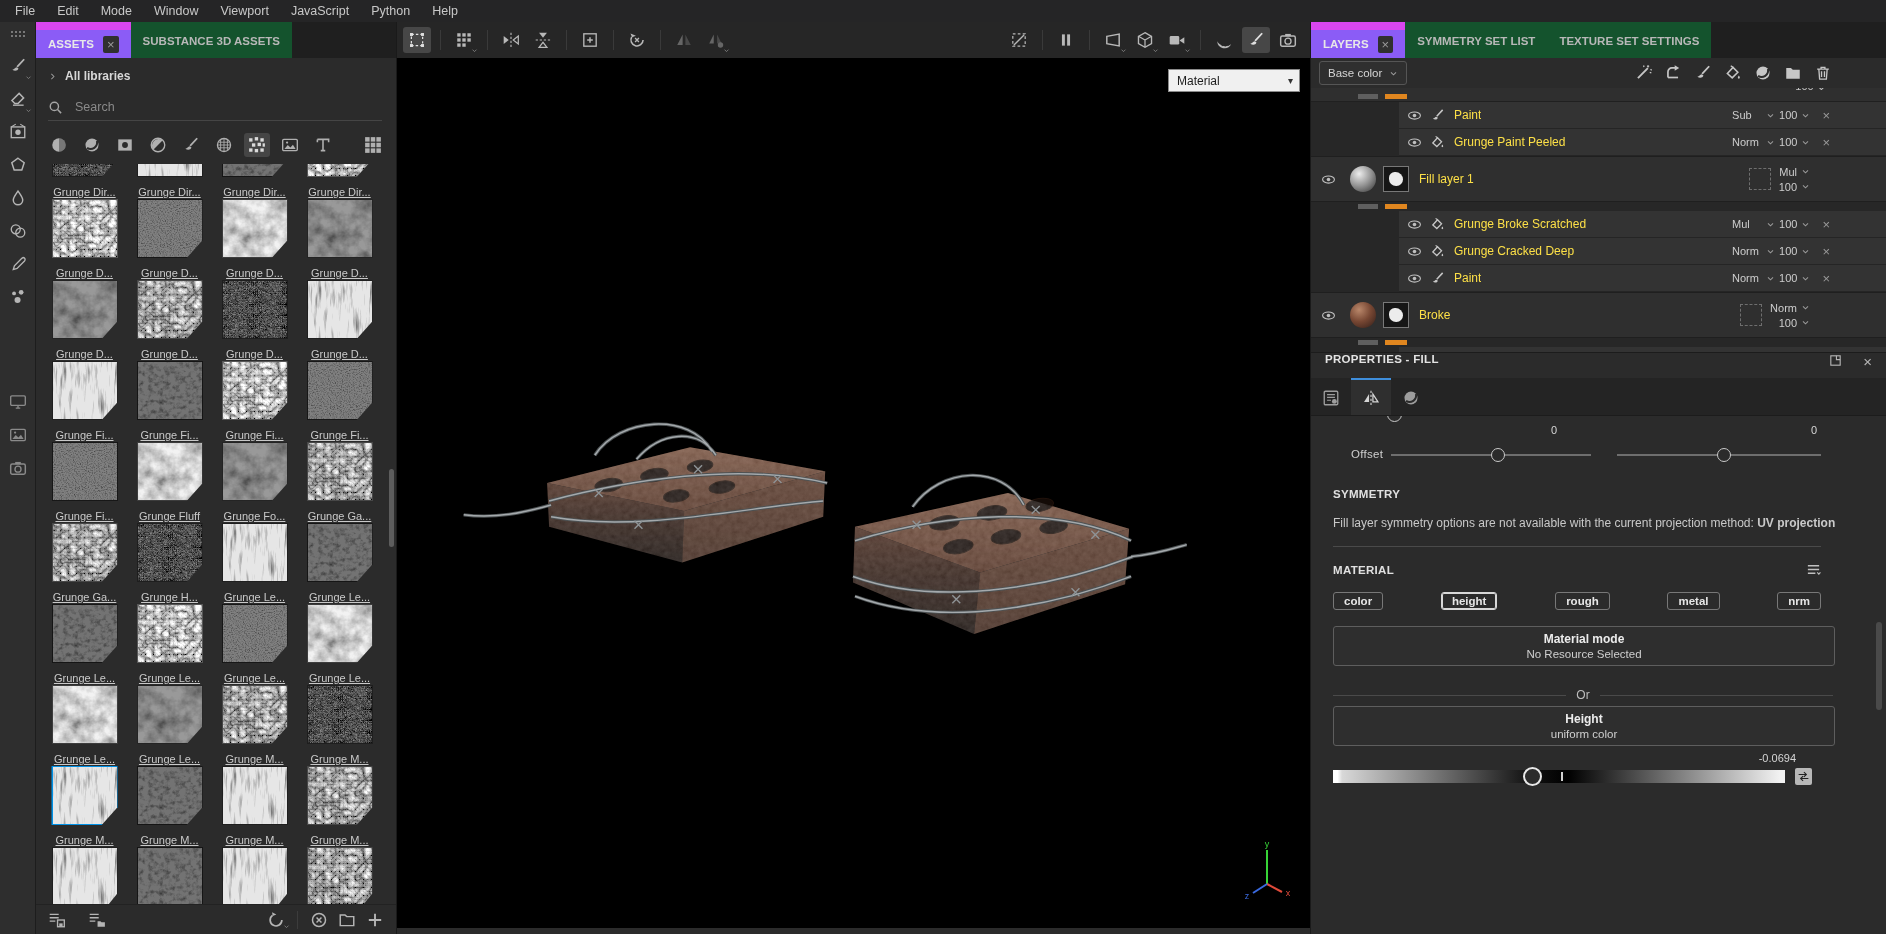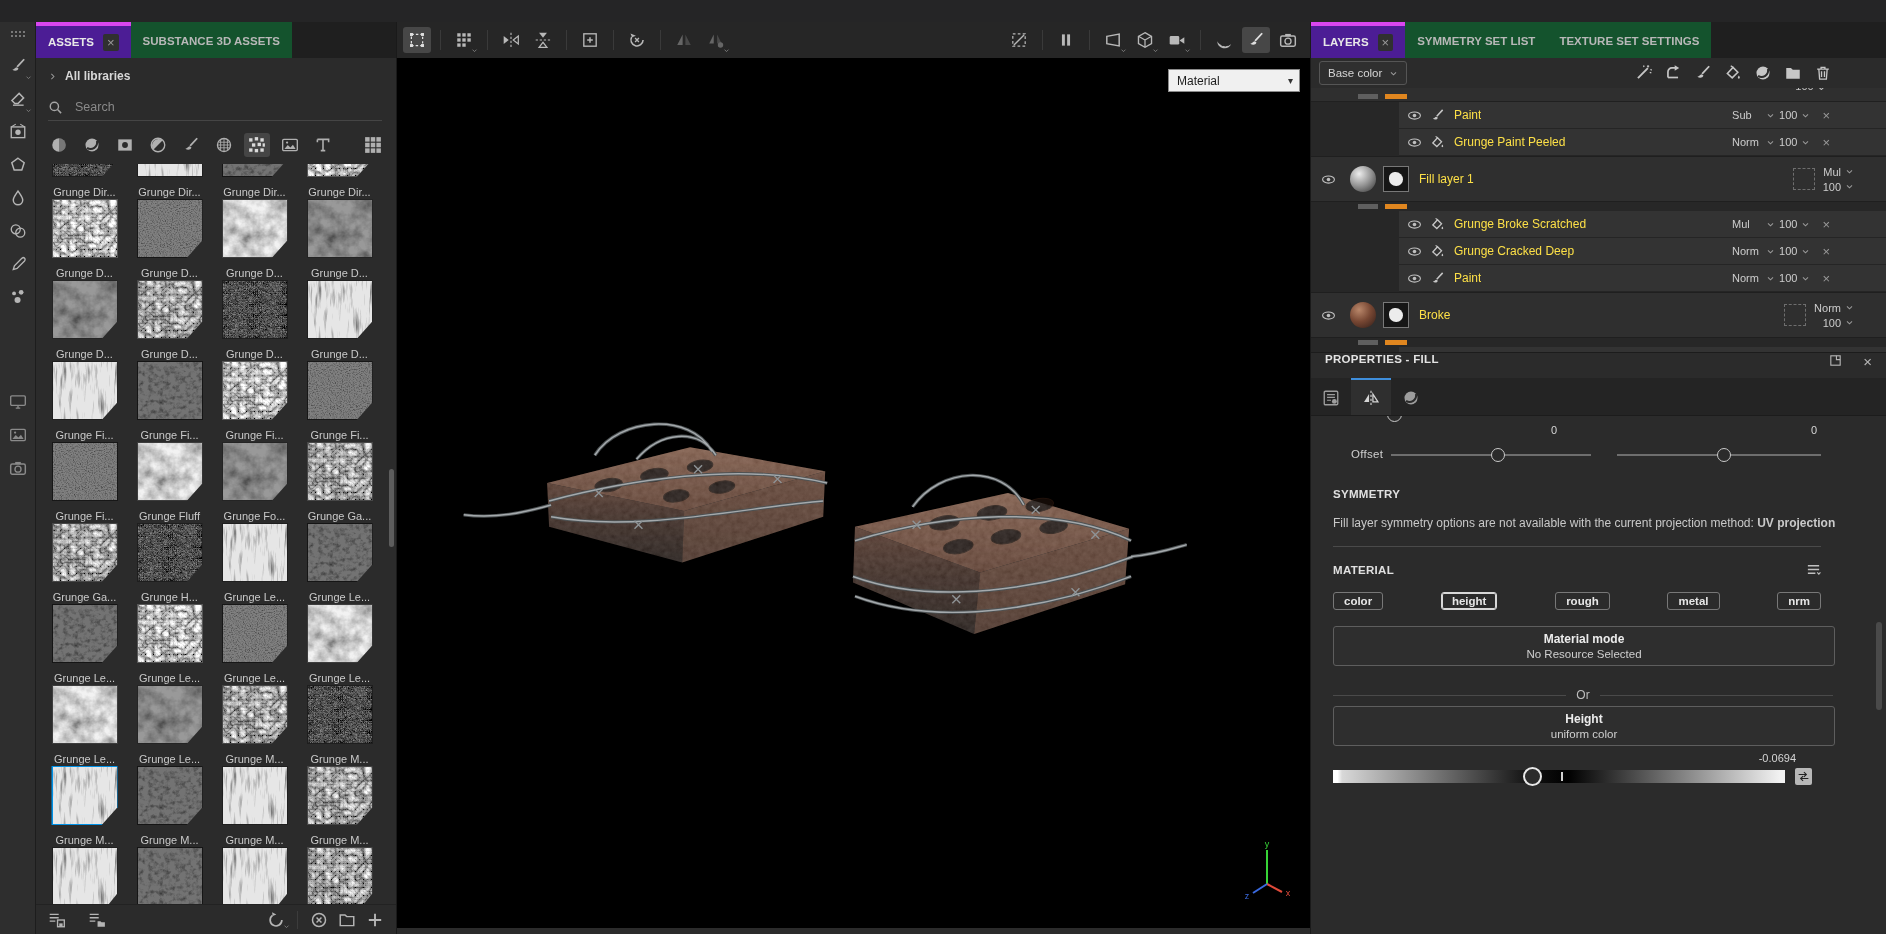--- a/index.html
+++ b/index.html
@@ -23,42 +23,42 @@
         color:#b5b5b5;position:relative;border-radius:3px;}
   .tool .sub{position:absolute;right:-1px;bottom:-2px;width:7px;height:7px;color:#8a8a8a;}
   .toolgap{height:72px;}
   .tool.dim{color:#8a8a8a;}
   
   #assets{position:absolute;left:36px;top:22px;width:361px;height:912px;background:#2b2b2b;
           border-right:1px solid #1a1a1a;box-sizing:border-box;}
   .tabstrip{position:absolute;left:0;top:0;right:0;height:36px;background:#1f1f1f;display:flex;}
   .tab{display:flex;align-items:center;padding:0 12px;font-weight:bold;font-size:11.5px;color:#b8b8b8;
        background:#14532d;cursor:default;border-top:2px solid transparent;box-sizing:border-box;}
-  .tab.active{background:#4c1d95;color:#e8e8e8;border-top:4px solid #d946ef;}
+  .tab.active{background:#8b5cf6;color:#e8e8e8;border-top:8px solid #d946ef;}
   .tab .closex{margin-left:9px;color:#9a9a9a;font-size:13px;font-weight:normal;padding:1px 4px;background:#303030;border-radius:2px;}
   #lib-row{position:absolute;left:0;top:44px;height:20px;display:flex;align-items:center;padding-left:12px;}
   #lib-row .arr{width:9px;height:9px;color:#9a9a9a;transform:rotate(-90deg);margin-right:8px;}
   #lib-row .libname{font-weight:bold;color:#d8d8d8;font-size:12px;}
   #search-row{position:absolute;left:12px;right:14px;top:72px;height:26px;border-bottom:1px solid #454545;
               display:flex;align-items:center;}
   #search-row svg{color:#a5a5a5;margin-right:10px;}
   #search-row input{background:transparent;border:none;outline:none;color:#f9a8d4;font-size:12.5px;
                     font-family:"Liberation Sans",sans-serif;width:250px;}
   #search-row input::placeholder{color:#8a8a8a;}
   #filter-row{position:absolute;left:10px;top:108px;right:10px;height:30px;display:flex;align-items:center;gap:7px;}
   .fbtn{width:26px;height:24px;display:flex;align-items:center;justify-content:center;color:#b0b0b0;border-radius:3px;}
   .fbtn.active{background:#454545;color:#dadada;}
   #grid-toggle{margin-left:auto;color:#b0b0b0;}
   #asset-scroll{position:absolute;left:6px;top:142px;right:12px;bottom:30px;overflow:hidden;}
   #asset-grid{display:flex;flex-wrap:wrap;margin-top:-46px;}
   .aitem{width:85px;height:80px;margin-bottom:1px;display:flex;flex-direction:column;align-items:center;cursor:default;}
   .aitem svg.timg{width:66px;height:66px;background:#555;border:1px solid transparent;box-sizing:border-box;}
   .aitem.sel svg.timg{border:1px solid #3f8fdd;outline:1px solid #3f8fdd;}
   .aitem.cut svg.timg{clip-path:polygon(0 0,100% 0,100% 70%,76% 100%,0 100%);}
-  .tlabel{margin-top:9px;font-size:11px;color:#c9c9c9;white-space:nowrap;}
+  .tlabel{margin-top:9px;font-size:11px;color:#c9c9c9;white-space:nowrap;text-decoration:underline;}
   #asset-sb{position:absolute;right:2px;top:447px;width:5px;height:78px;background:#5d5d5d;border-radius:3px;}
   #assets-footer{position:absolute;left:0;right:0;bottom:0;height:30px;background:#2b2b2b;border-top:1px solid #222;
                  display:flex;align-items:center;padding:0 10px;box-sizing:border-box;color:#b5b5b5;}
   #assets-footer .gap{width:18px;}
   #assets-footer .spacer{flex:1;}
   #assets-footer .vd{width:1px;height:18px;background:#3c3c3c;margin:0 10px;}
   .fico{position:relative;display:flex;align-items:center;justify-content:center;width:22px;height:22px;}
   .fico .sub{position:absolute;right:-3px;bottom:1px;width:7px;height:7px;color:#8a8a8a;}
   
   #viewport{position:absolute;left:397px;top:22px;width:913px;height:912px;}
@@ -88,21 +88,21 @@
   #channel-filter{display:flex;align-items:center;gap:7px;height:22px;padding:0 8px;border:1px solid #555;border-radius:3px;
                   background:#2f2f2f;color:#d5d5d5;font-size:11.5px;}
   #layers-toolbar .licons{margin-left:auto;margin-right:46px;display:flex;align-items:center;gap:12px;color:#c6c6c6;}
   #layers-list{position:absolute;left:0;top:66px;right:0;height:264px;background:#272727;overflow:hidden;}
   .partialrow{position:relative;height:13px;background:#2f2f2f;border-bottom:1px solid #202020;overflow:hidden;}
   .partialrow .bar{position:absolute;bottom:2px;height:5px;}
   .partialrow .ptxt{position:absolute;right:60px;top:-8px;font-size:11px;color:#c5c5c5;}
   .lrow{display:flex;align-items:center;box-sizing:border-box;}
   .lrow.row-effect{margin-left:88px;height:27px;background:#333;border-bottom:1px solid #252525;padding:0 56px 0 8px;}
   .lrow.row-layer{height:46px;background:#2f2f2f;border-top:1px solid #1f1f1f;border-bottom:1px solid #1f1f1f;
-                  padding:0 32px 0 10px;position:relative;margin-bottom:9px;}
+                  padding:0 76px 0 10px;position:relative;margin-bottom:9px;}
   .lrow .eye{display:flex;margin-right:8px;color:#c0c0c0;}
   .row-layer .eye{margin-right:14px;}
   .ticon{display:none;margin-right:9px;color:#c8c8c8;}
   .row-effect .ticon{display:flex;}
   .ticon svg{display:none;}
   .icon-brush .ticon .u-brush{display:inline-block;}
   .icon-fill  .ticon .u-fill{display:inline-block;}
   .layer-only{display:none;}
   .row-layer .layer-only{display:flex;}
   .ball{width:26px;height:26px;border-radius:50%;margin-right:7px;}
@@ -452,20 +452,39 @@
         <feColorMatrix type="saturate" values="0"></feColorMatrix>
         <feComponentTransfer>
           <feFuncA type="linear" slope="0" intercept="1"></feFuncA>
         </feComponentTransfer>
       </filter>
   </defs>
 </svg>
 
 <div id="app">
 
+  <div id="menubar">
+
+      <span class="mitem">File</span>
+
+      <span class="mitem">Edit</span>
+
+      <span class="mitem">Mode</span>
+
+      <span class="mitem">Window</span>
+
+      <span class="mitem">Viewport</span>
+
+      <span class="mitem">JavaScript</span>
+
+      <span class="mitem">Python</span>
+
+      <span class="mitem">Help</span>
+
+  </div>
 
   <div id="toolstrip">
     <div class="grip"></div>
     <div class="tool">
         <svg class="ic ic18">
           <use href="#i-brush"></use>
         </svg>
         <svg class="sub">
           <use href="#i-chev"></use>
         </svg>

